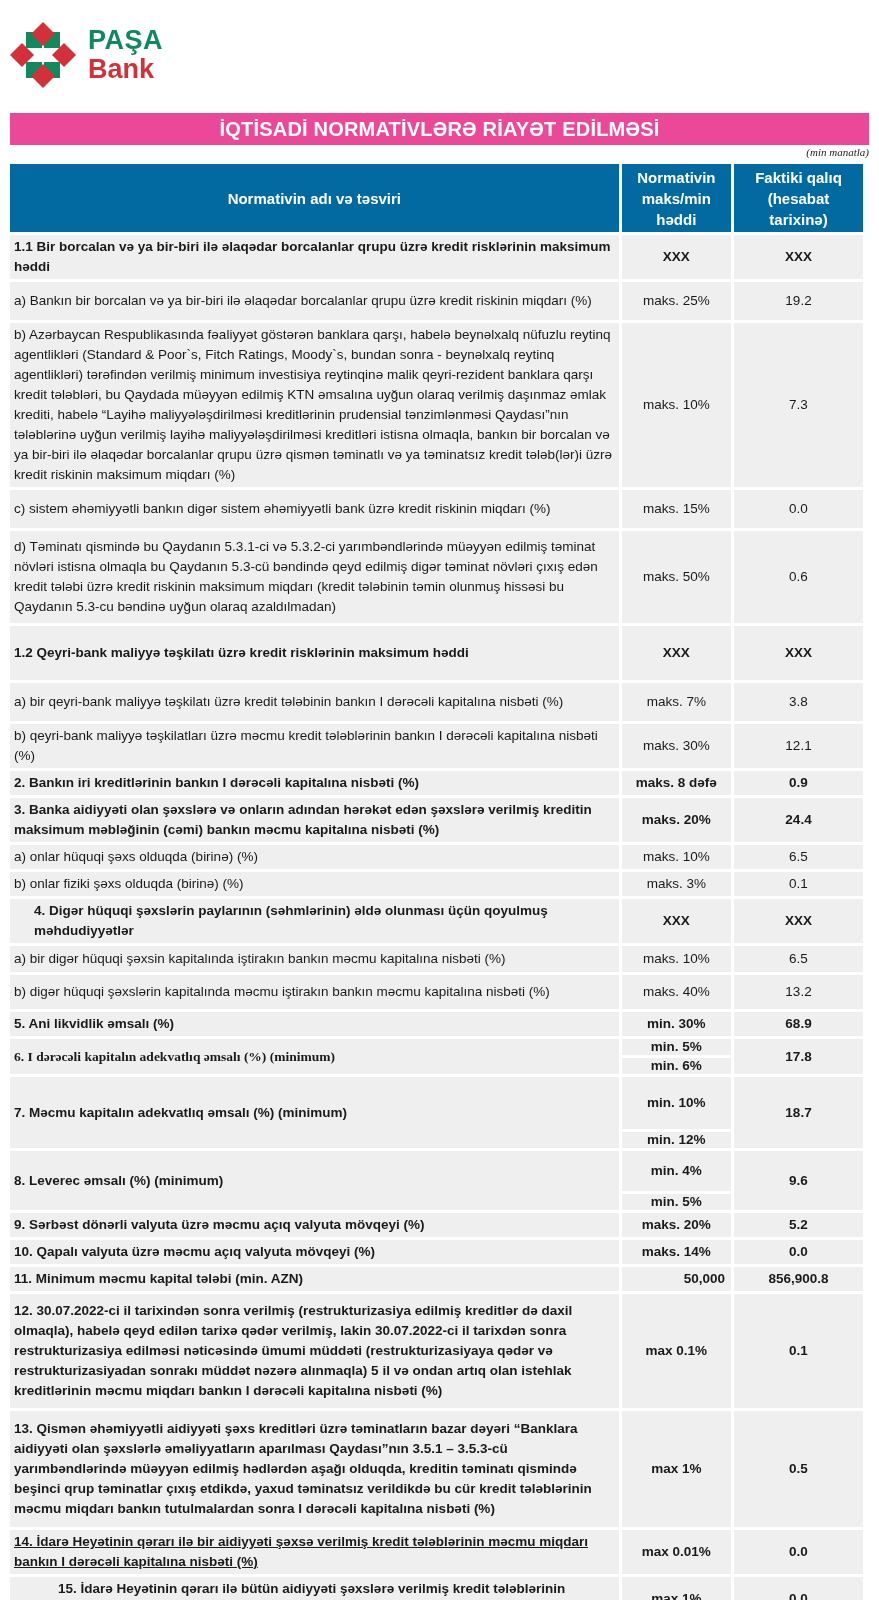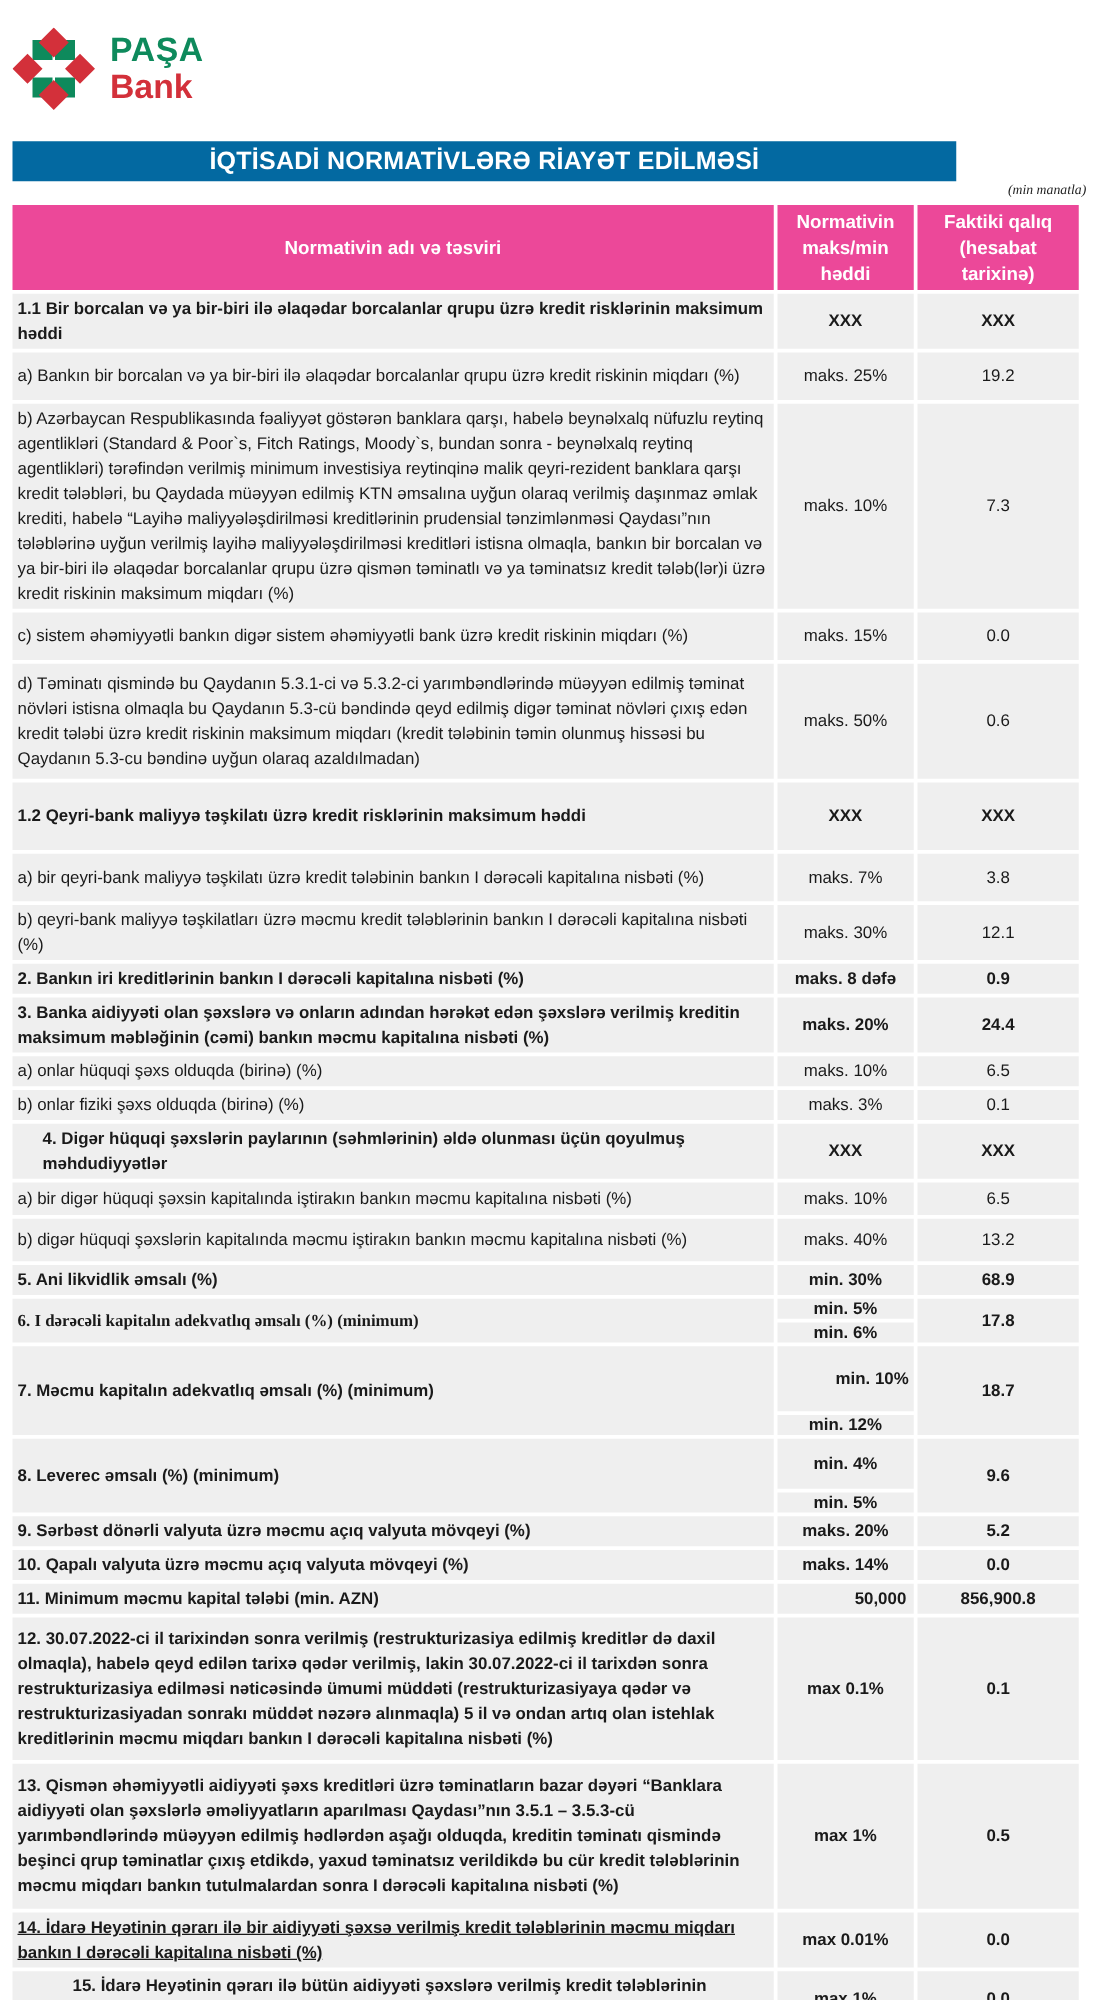--- a/index.html
+++ b/index.html
@@ -5,27 +5,27 @@
   * { box-sizing: border-box; margin: 0; padding: 0; }
   html, body { width: 879px; height: 1600px; background: #ffffff; overflow: hidden; }
   body { font-family: "Liberation Sans", sans-serif; color: #1a1a1a; position: relative; }
 
   .logo { position: absolute; left: 10px; top: 20px; height: 70px; display: flex; align-items: center; }
   .logo-mark { width: 66px; height: 66px; position: relative; }
   .logo-text { margin-left: 12px; line-height: 1; }
   .logo-l1 { color: #0e8a5c; font-weight: bold; font-size: 27px; letter-spacing: 0.5px; }
   .logo-l2 { color: #d3303a; font-weight: bold; font-size: 27px; margin-top: 2px; }
 
-  .title-bar { position: absolute; left: 10px; top: 113px; width: 755px; height: 32px;
-    background: #0369a1; color: #fff; font-size: 20px; font-weight: bold; text-align: center; line-height: 32px; letter-spacing: 0.2px; }
+  .title-bar { position: absolute; left: 10px; top: 113px; width: 859px; height: 32px;
+    background: #ec4899; color: #fff; font-size: 20px; font-weight: bold; text-align: center; line-height: 32px; letter-spacing: 0.2px; }
   .units { position: absolute; right: 10px; top: 146px; font-family: "Liberation Serif", serif;
     font-style: italic; font-weight: normal; font-size: 11px; color: #222; }
 
   table { position: absolute; left: 10px; top: 161px; width: 859px; border-collapse: separate; border-spacing: 3px; margin-left: -3px; }
-  th { background: #ec4899; color: #fff; font-weight: bold; font-size: 15px; text-align: center; line-height: 21px; padding: 2px 4px; }
+  th { background: #0369a1; color: #fff; font-weight: bold; font-size: 15px; text-align: center; line-height: 21px; padding: 2px 4px; }
   td { background: #efefef; font-size: 13.5px; line-height: 20px; padding: 2px 4px; vertical-align: middle; }
   td.val { text-align: center; width: 106px; }
   td.val2 { text-align: center; width: 125px; }
   td.num { text-align: right; padding-right: 6px; }
   .b { font-weight: bold; }
   td.desc { width: 590px; }
 </style>
 </head>
 <body>
 
@@ -142,21 +142,21 @@
       <tr>
         <td rowspan="2" class="desc b" style="height: 20px; font-family: Liberation Serif, serif;">6. I dərəcəli kapitalın adekvatlıq əmsalı (%)  (minimum)</td>
         <td class="val b" style="line-height: 16px; padding: 0px 4px;">min. 5%</td>
         <td rowspan="2" class="val2 b">17.8</td>
       </tr>
       <tr>
         <td class="val b" style="line-height: 16px; padding: 0px 4px;">min. 6%</td>
       </tr>
       <tr>
         <td rowspan="2" class="desc b" style="height: 36px;">7. Məcmu kapitalın adekvatlıq əmsalı (%) (minimum)</td>
-        <td class="val b" style="line-height: 16px; padding: 18px 4px; text-align: right;">min. 10%</td>
+        <td class="val b" style="line-height: 16px; padding: 18px 4px;">min. 10%</td>
         <td rowspan="2" class="val2 b">18.7</td>
       </tr>
       <tr>
         <td class="val b" style="line-height: 16px; padding: 0px 4px;">min. 12%</td>
       </tr>
       <tr>
         <td rowspan="2" class="desc b" style="height: 36px;">8. Leverec əmsalı (%) (minimum)</td>
         <td class="val b" style="line-height: 16px; padding: 12px 4px;">min. 4%</td>
         <td rowspan="2" class="val2 b">9.6</td>
       </tr>

